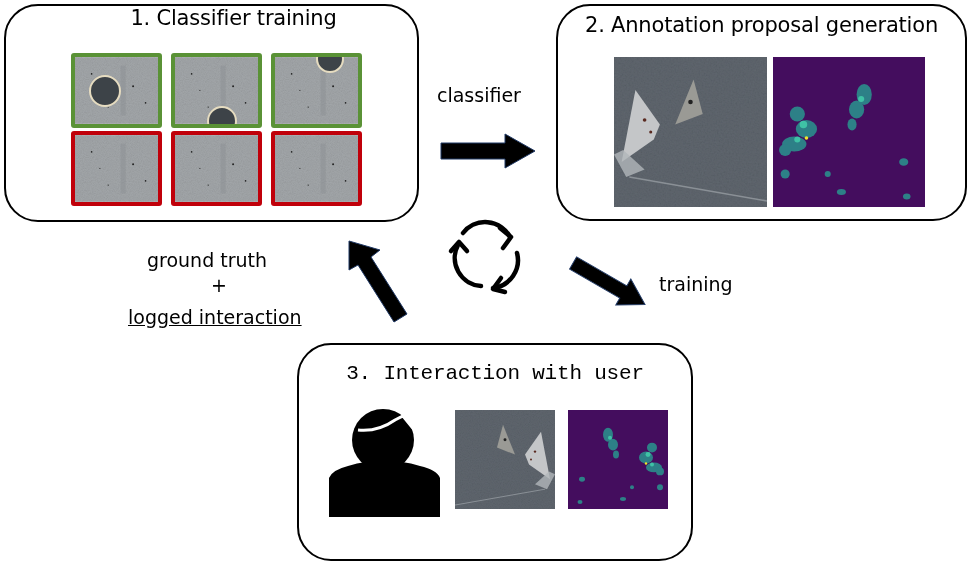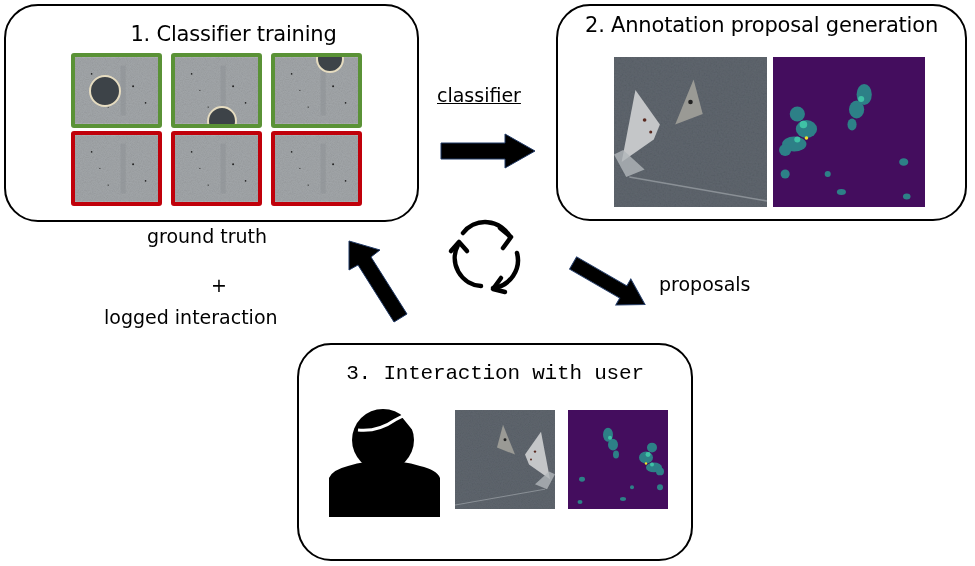--- a/index.html
+++ b/index.html
@@ -67,21 +67,21 @@
         <circle cx="20" cy="45" r="2.5"></circle>
         <circle cx="16" cy="55" r="2"></circle>
         <circle cx="58" cy="28" r="2"></circle>
       </g>
       <circle cx="22" cy="54" r="1.2" fill="#f0e62a"></circle>
     </symbol>
   </defs>
 </svg>
 
 <div class="box" style="left:4px;top:4px;width:415px;height:218px;">
-  <div class="box-title" style="top:16px;padding-left:44px;">1. Classifier training</div>
+  <div class="box-title" style="top:0;padding-left:44px;">1. Classifier training</div>
 </div>
 <div class="tile" style="left:71px;top:53px;width:91px;height:75px;border-color:#5a9236;">
     <svg>
       <use href="#concrete-light"></use>
       <circle cx="30" cy="34" r="15" fill="#3d4348" stroke="#e6dcc0" stroke-width="2"></circle>
     </svg>
   </div>
 <div class="tile" style="left:171px;top:53px;width:91px;height:75px;border-color:#5a9236;">
     <svg>
       <use href="#concrete-light"></use>
@@ -135,25 +135,25 @@
     </svg>
   </div>
 <div class="pic" style="left:568px;top:410px;width:100px;height:99px;">
     <svg viewBox="0 0 100 100" preserveAspectRatio="none">
       <g transform="translate(100,0) scale(-1,1)">
         <use href="#heatmap"></use>
       </g>
     </svg>
   </div>
 
-<div class="label" style="left:437px;top:84px;text-decoration:underline;">classifier</div>
-<div class="label" style="left:659px;top:273px;">proposals</div>
-<div class="label" style="left:147px;top:225px;">ground truth</div>
+<div class="label" style="left:437px;top:84px;">classifier</div>
+<div class="label" style="left:659px;top:273px;">training</div>
+<div class="label" style="left:147px;top:249px;">ground truth</div>
 <div class="label" style="left:211px;top:274px;">+</div>
-<div class="label" style="left:104px;top:306px;">logged interaction</div>
+<div class="label" style="left:128px;top:306px;text-decoration:underline;">logged interaction</div>
 
 <svg class="overlay" width="975" height="566">
   <g>
     <polygon points="441,143 505,143 505,134 535,151 505,168 505,159 441,159" fill="#000" stroke="#1f3864" stroke-width="1"></polygon>
   </g>
   <g transform="translate(606,282) rotate(150)">
     <polygon points="-38,-7 20,-7 20,-15 45,0 20,15 20,7 -38,7" fill="#000" stroke="#1f3864" stroke-width="1" transform="rotate(-90) rotate(-30)"></polygon>
   </g>
   <g>
     <polygon points="349,241 380,250 371,257 407,314 394,322 358,265 349,270" fill="#000" stroke="#1f3864" stroke-width="1"></polygon>

